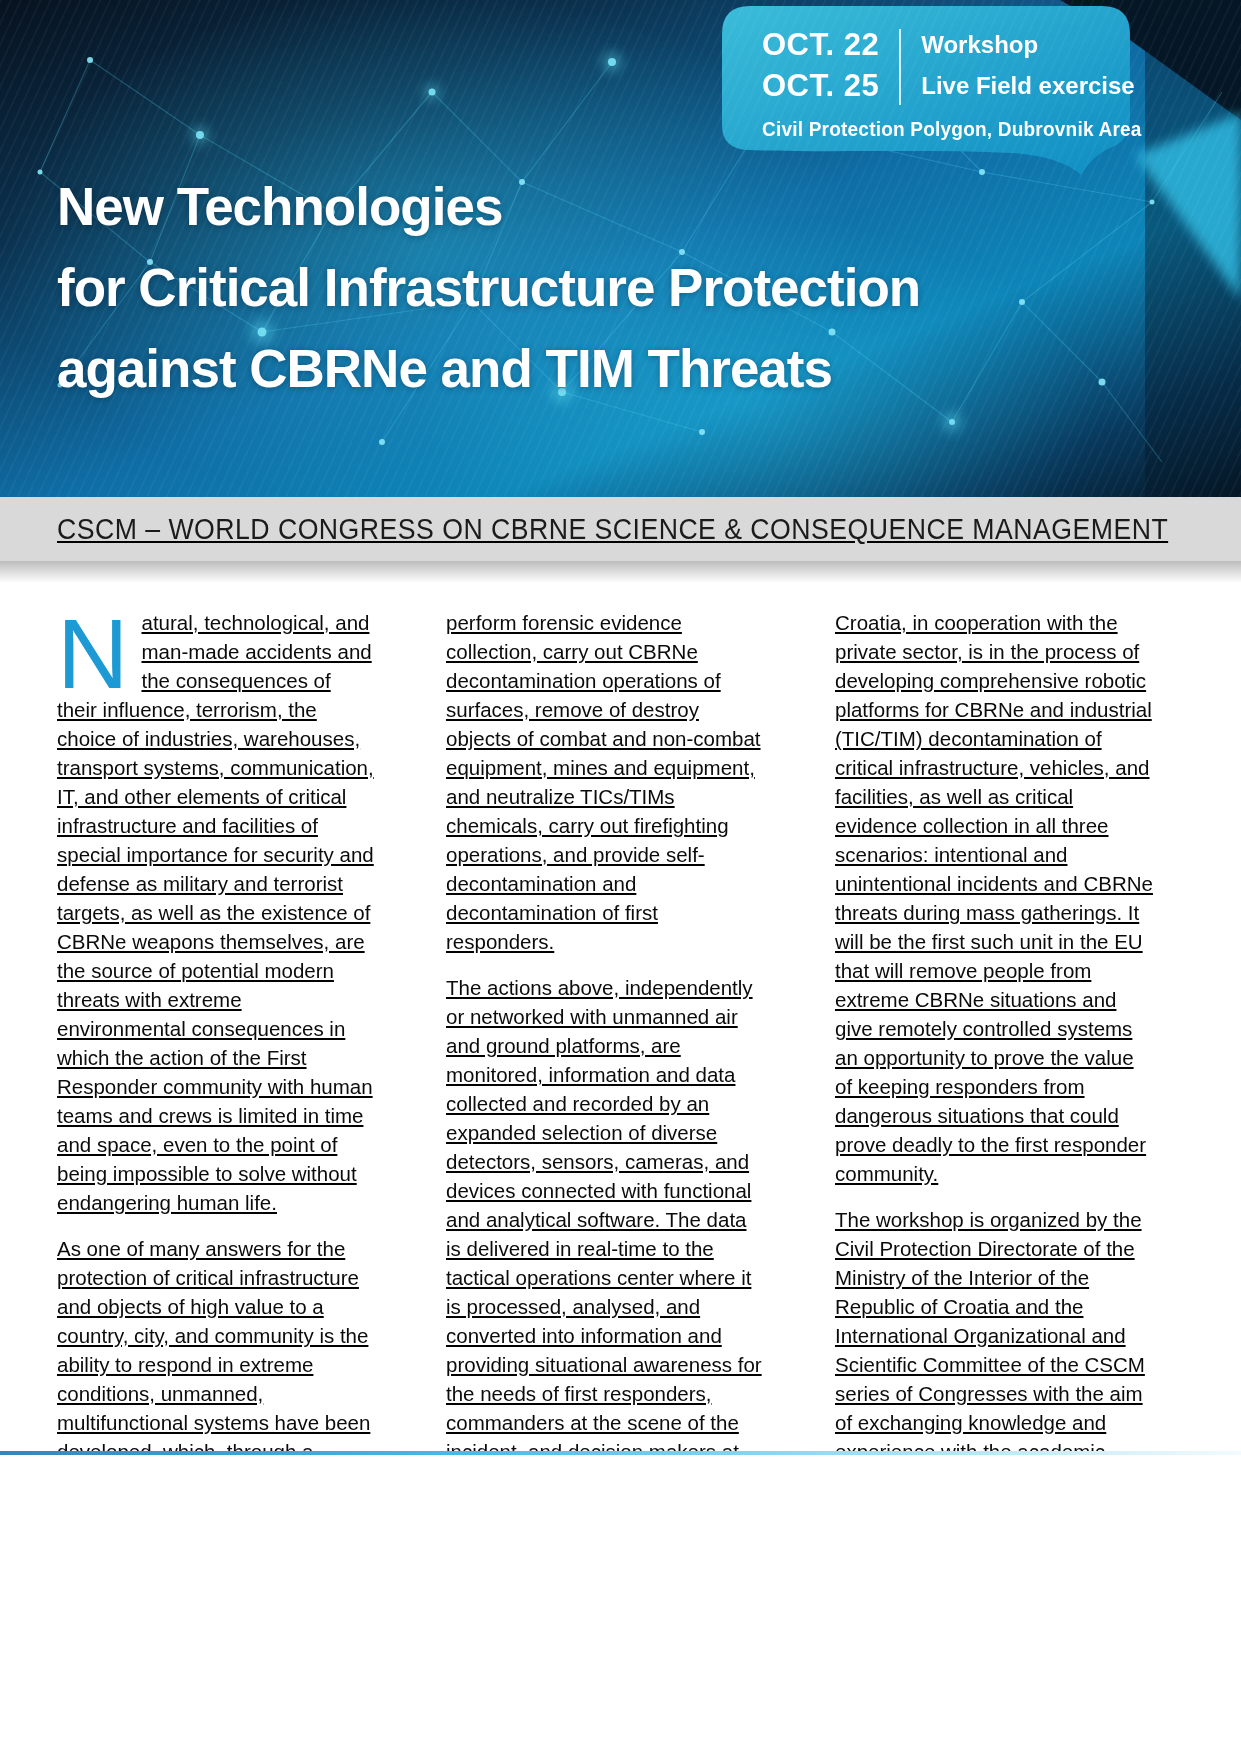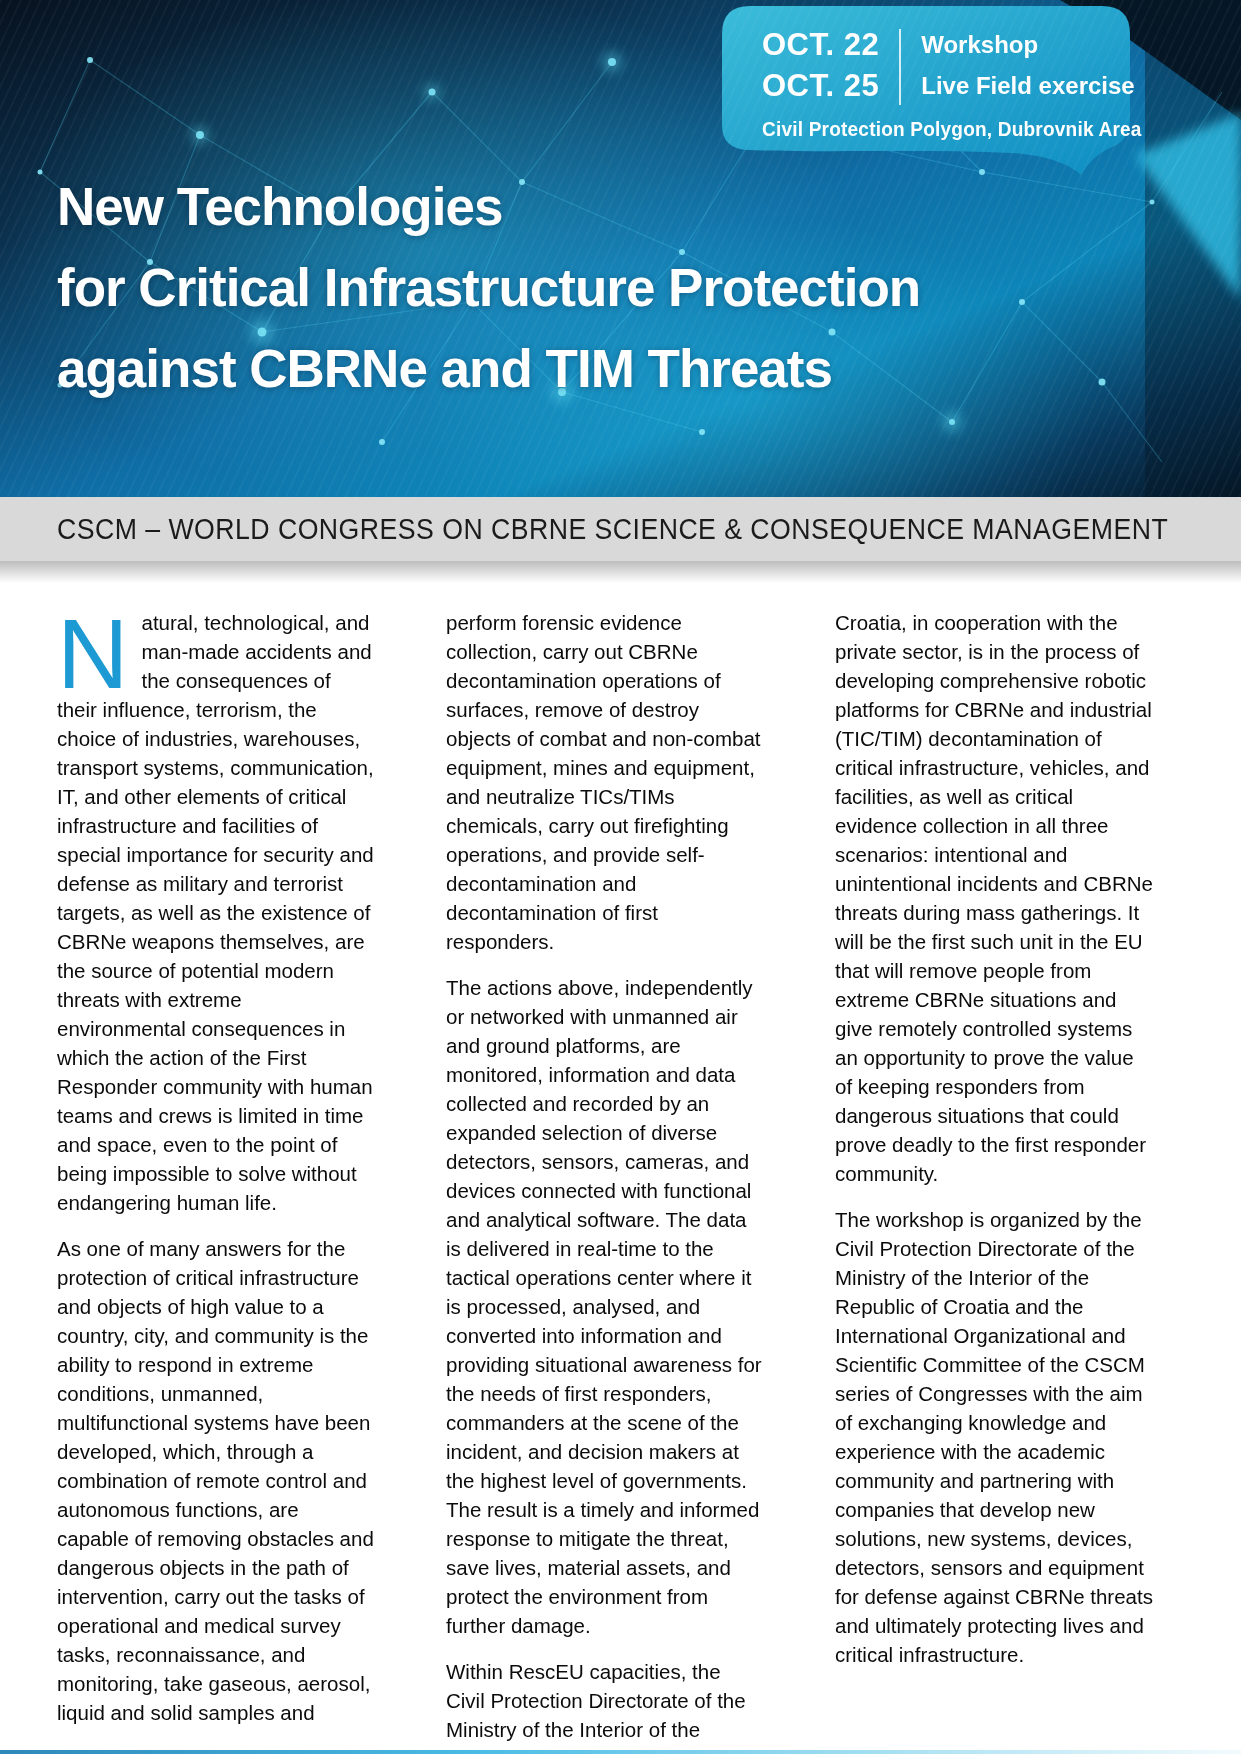--- a/index.html
+++ b/index.html
@@ -1,19 +1,19 @@
 <!DOCTYPE html>
 <html><head>
 <meta charset="utf-8">
 <style>
   * { margin:0; padding:0; box-sizing:border-box; }
   html,body { background:#ffffff; }
   .page {
-    position:relative; width:1241px; height:1754px; background:#fff;
-    overflow:hidden; font-family:"Liberation Sans", sans-serif;
+    position:relative; width:1241px; height:1455px; background:#fff;
+    overflow:hidden; font-family:"Liberation Sans", sans-serif;text-decoration:underline;
   }
 
   
   .hero { position:relative; width:100%; height:497px; background:#0b3a5c; overflow:hidden; }
   .hero-bg { position:absolute; inset:0; width:100%; height:100%; display:block; }
   .hero::after {
     content:""; position:absolute; inset:0; pointer-events:none;
     background:repeating-linear-gradient(115deg, rgba(255,255,255,.035) 0 2px, transparent 2px 9px);
   }
 

